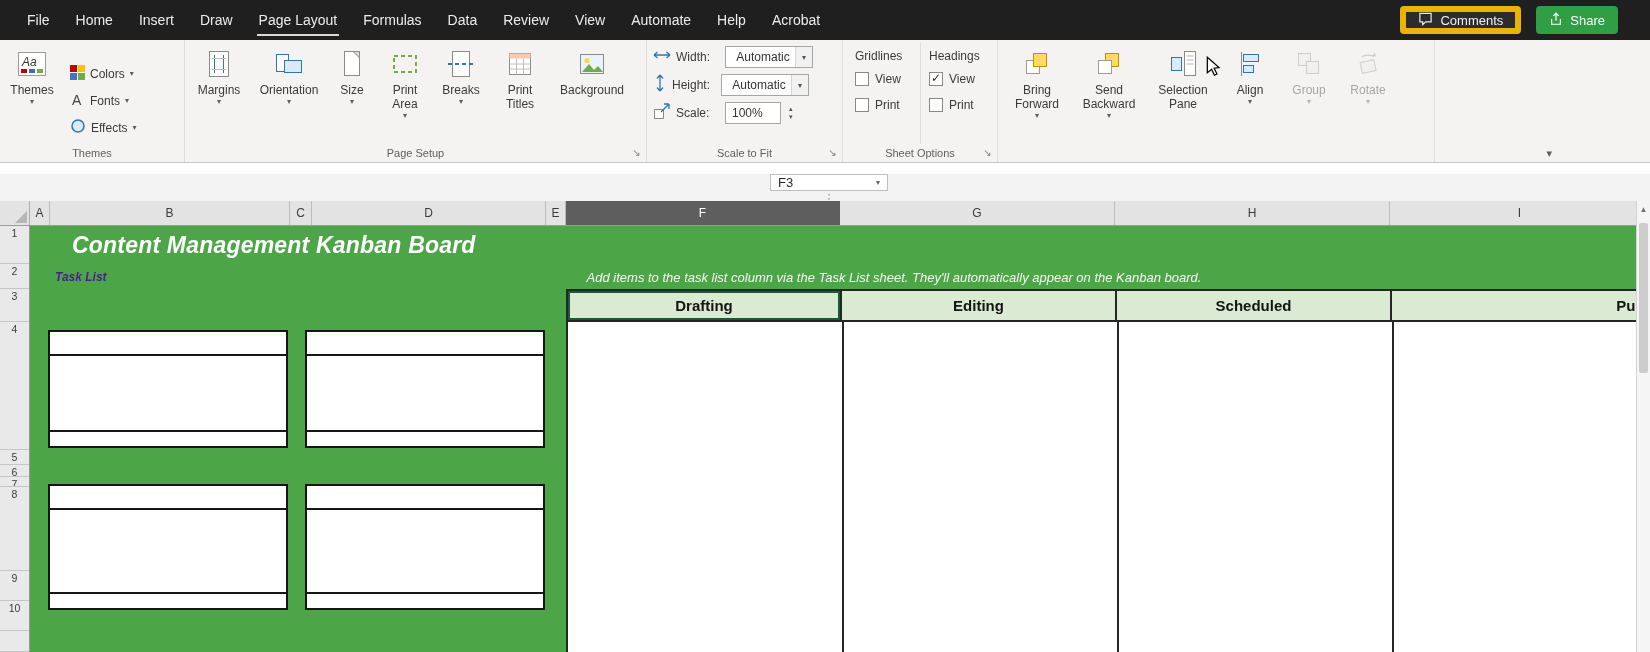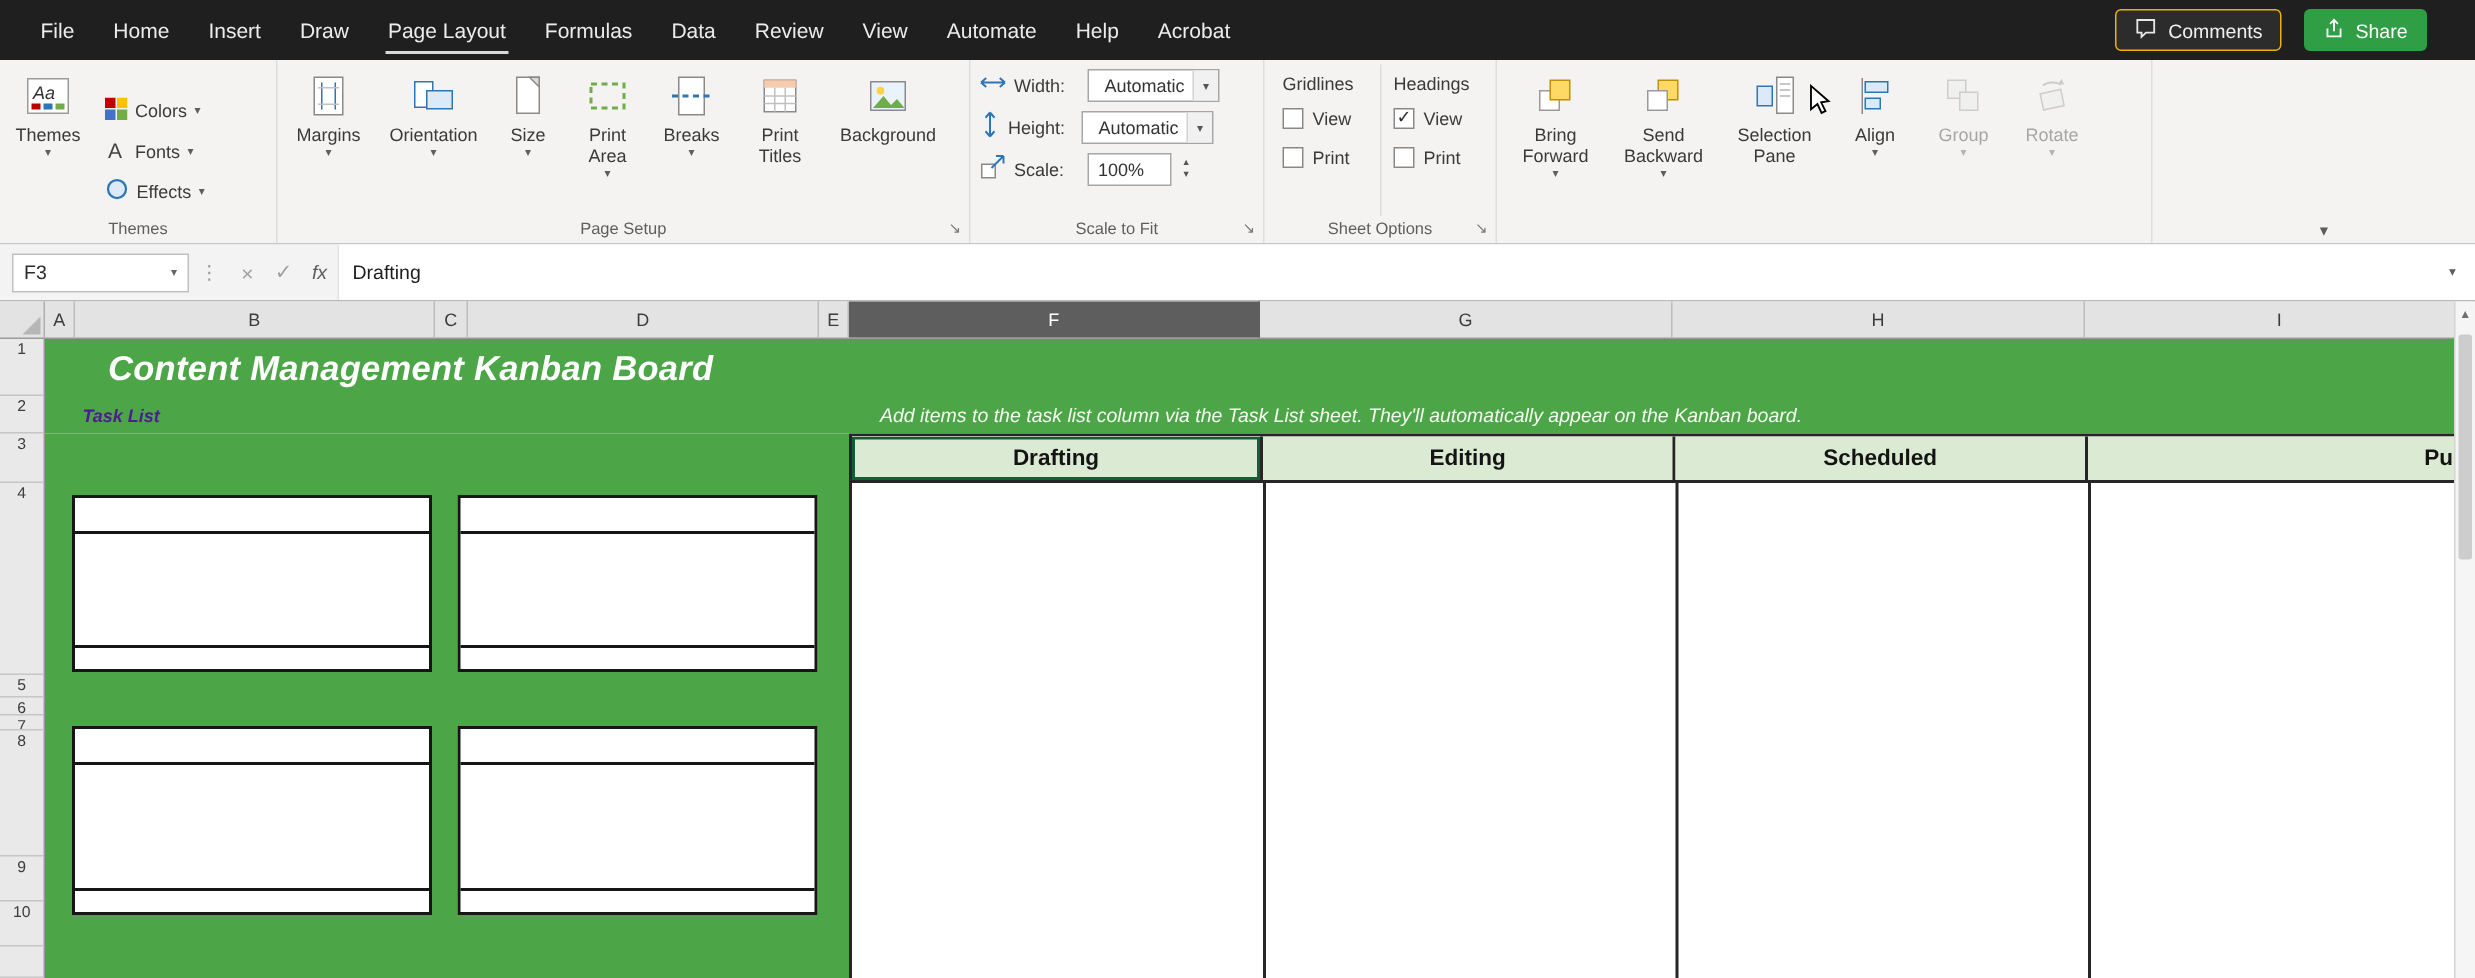--- a/index.html
+++ b/index.html
@@ -8,21 +8,21 @@
   #app{
     position:relative; width:1650px; height:652px; overflow:hidden;
     background:#fff; font-family:"Liberation Sans","DejaVu Sans",sans-serif;
     -webkit-font-smoothing:antialiased;
   }
   
   .menubar{position:absolute;left:0;top:0;width:100%;height:40px;background:#1f1f1f;display:flex;align-items:stretch;padding-left:14px;}
   .menu-tab{color:#ececec;font-size:14px;line-height:40px;padding:0 13px;position:relative;white-space:nowrap;cursor:default;}
   .menu-tab.active::after{content:"";position:absolute;left:11px;right:11px;bottom:4px;height:2px;background:#d9d9d9;}
   .menubar-right{margin-left:auto;display:flex;align-items:center;gap:15px;padding-right:32px;}
-  .btn-comments{display:flex;align-items:center;gap:7px;height:28px;padding:0 12px;border:1px solid #eab308;border-radius:4px;color:#f0f0f0;font-size:13px;background:#2c2c2c;}
+  .btn-comments{display:flex;align-items:center;gap:7px;height:28px;padding:0 12px;border:6px solid #eab308;border-radius:4px;color:#f0f0f0;font-size:13px;background:#2c2c2c;}
   .btn-share{display:flex;align-items:center;gap:7px;height:28px;padding:0 13px;border-radius:4px;color:#fff;font-size:13px;background:#2F9E44;}
   
   .ribbon{position:absolute;left:0;top:40px;width:100%;height:123px;background:#f4f3f2;border-bottom:1px solid #c6c6c6;display:flex;}
   .rgroup{position:relative;height:100%;border-right:1px solid #dddddd;padding:3px 4px 18px;}
   .rgroup-label{position:absolute;bottom:3px;left:0;right:0;text-align:center;font-size:11px;color:#605e5c;white-space:nowrap;}
   .dlg{position:absolute;right:3px;bottom:3px;width:13px;height:13px;color:#7a7a7a;font-size:10px;line-height:13px;text-align:center;}
   .grp-row{display:flex;align-items:flex-start;gap:4px;}
   .bigbtn{display:flex;flex-direction:column;align-items:center;padding-top:5px;min-height:94px;}
   .bicon{height:32px;display:flex;align-items:center;justify-content:center;}
   .blabel{font-size:12px;color:#3b3a39;text-align:center;line-height:14px;margin-top:3px;}
@@ -43,21 +43,21 @@
   
   .so-cols{display:flex;height:100%;}
   .so-col{width:74px;}
   .so-col + .so-col{border-left:1px solid #dddddd;}
   .so-title{font-size:12px;color:#3b3a39;padding:6px 8px 3px;}
   .cbrow{display:flex;align-items:center;gap:6px;height:26px;padding:0 8px;font-size:12px;color:#3b3a39;}
   .cb{width:14px;height:14px;border:1px solid #8a8886;background:#fff;position:relative;flex:0 0 auto;}
   .cb.checked::after{content:"✓";position:absolute;left:1px;top:-2px;font-size:12px;color:#2b2b2b;}
   .collapse-ribbon{position:absolute;right:98px;bottom:2px;font-size:11px;color:#5f5d5b;}
   
-  .fbar{position:absolute;left:0;top:163px;width:100%;height:38px;background:#f3f3f3;border-bottom:1px solid #b9b9b9;display:flex;align-items:center;padding-left:8px;}
+  .fbar{position:absolute;left:0;top:174px;width:100%;height:38px;background:#f3f3f3;border-bottom:1px solid #b9b9b9;display:flex;align-items:center;padding-left:8px;flex-direction:column;}
   .namebox{width:118px;height:26px;background:#fff;border:1px solid #bfbfbf;display:flex;align-items:center;justify-content:space-between;padding:0 7px;font-size:13px;color:#2b2b2b;}
   .nb-arr{font-size:8px;color:#666;}
   .fdots{color:#9a9a9a;font-size:13px;margin:0 7px;}
   .fbtn{width:24px;text-align:center;font-size:14px;color:#a3a1a0;}
   .fbtn.fx{font-style:italic;color:#5f5d5b;font-size:13px;}
   .finput{flex:1;align-self:stretch;background:#fff;border-left:1px solid #e1e1e1;display:flex;align-items:center;padding-left:9px;font-size:13px;color:#1c1c1c;}
   .fexpand{width:30px;text-align:center;font-size:9px;color:#5f5d5b;background:#fff;align-self:stretch;line-height:37px;}
   
   .colhdrs{position:absolute;left:0;top:201px;width:100%;height:25px;background:#e3e3e3;border-bottom:1px solid #9b9b9b;display:flex;}
   .corner{width:30px;border-right:1px solid #aeaeae;position:relative;}

